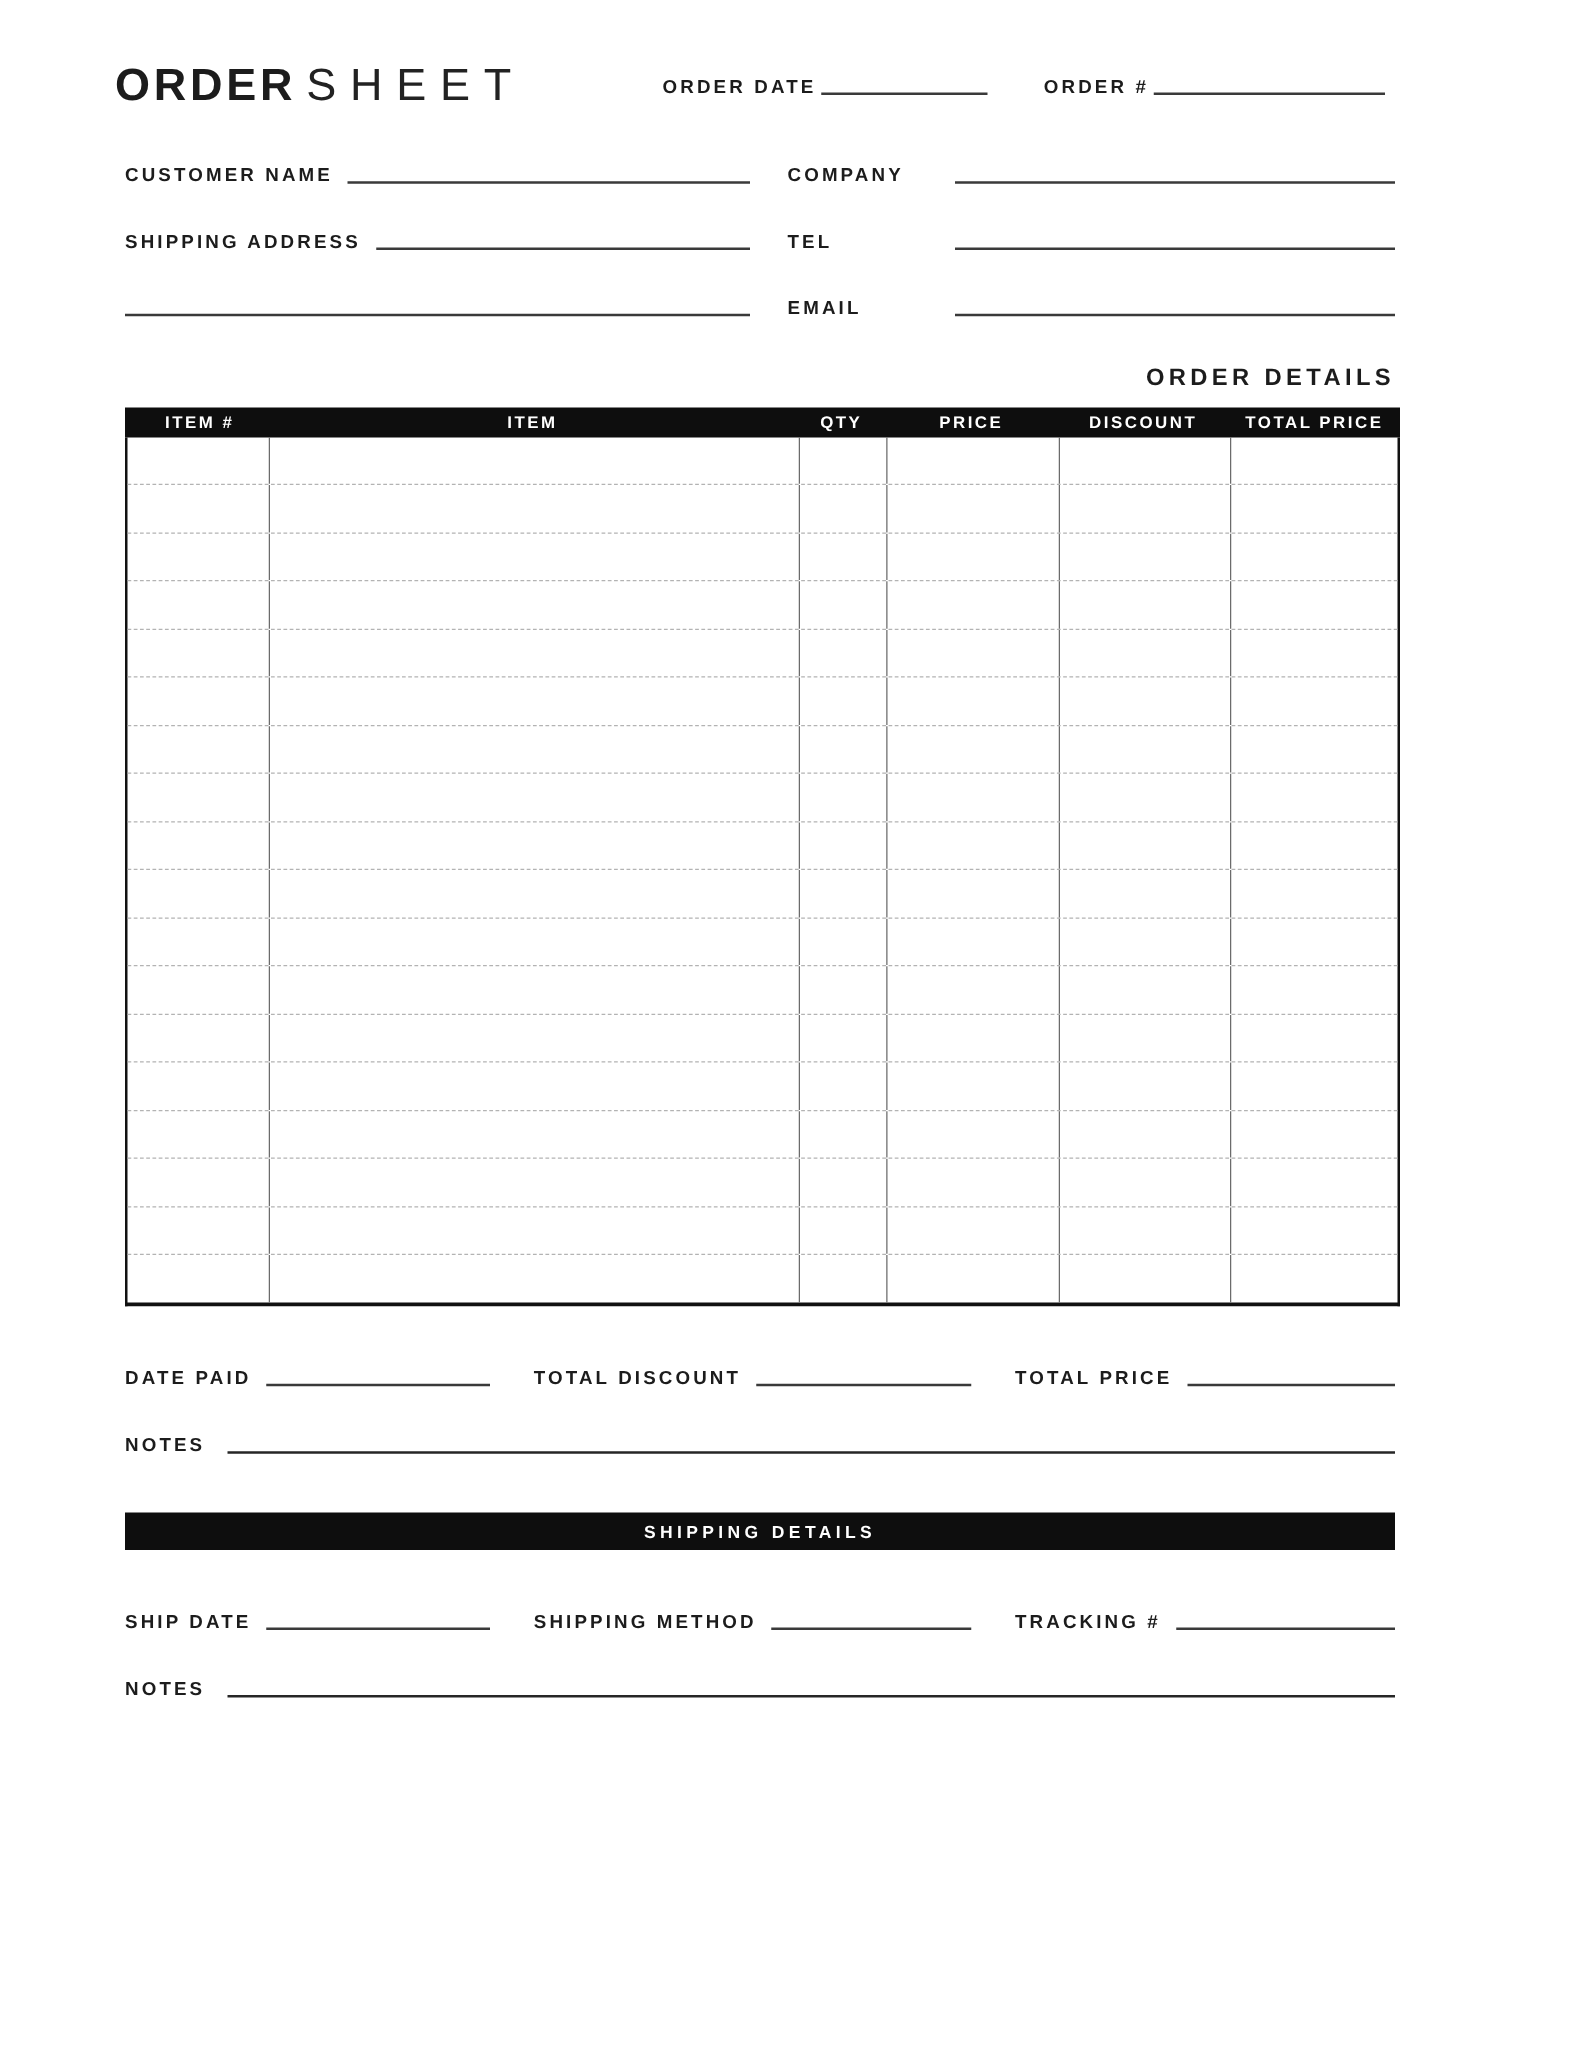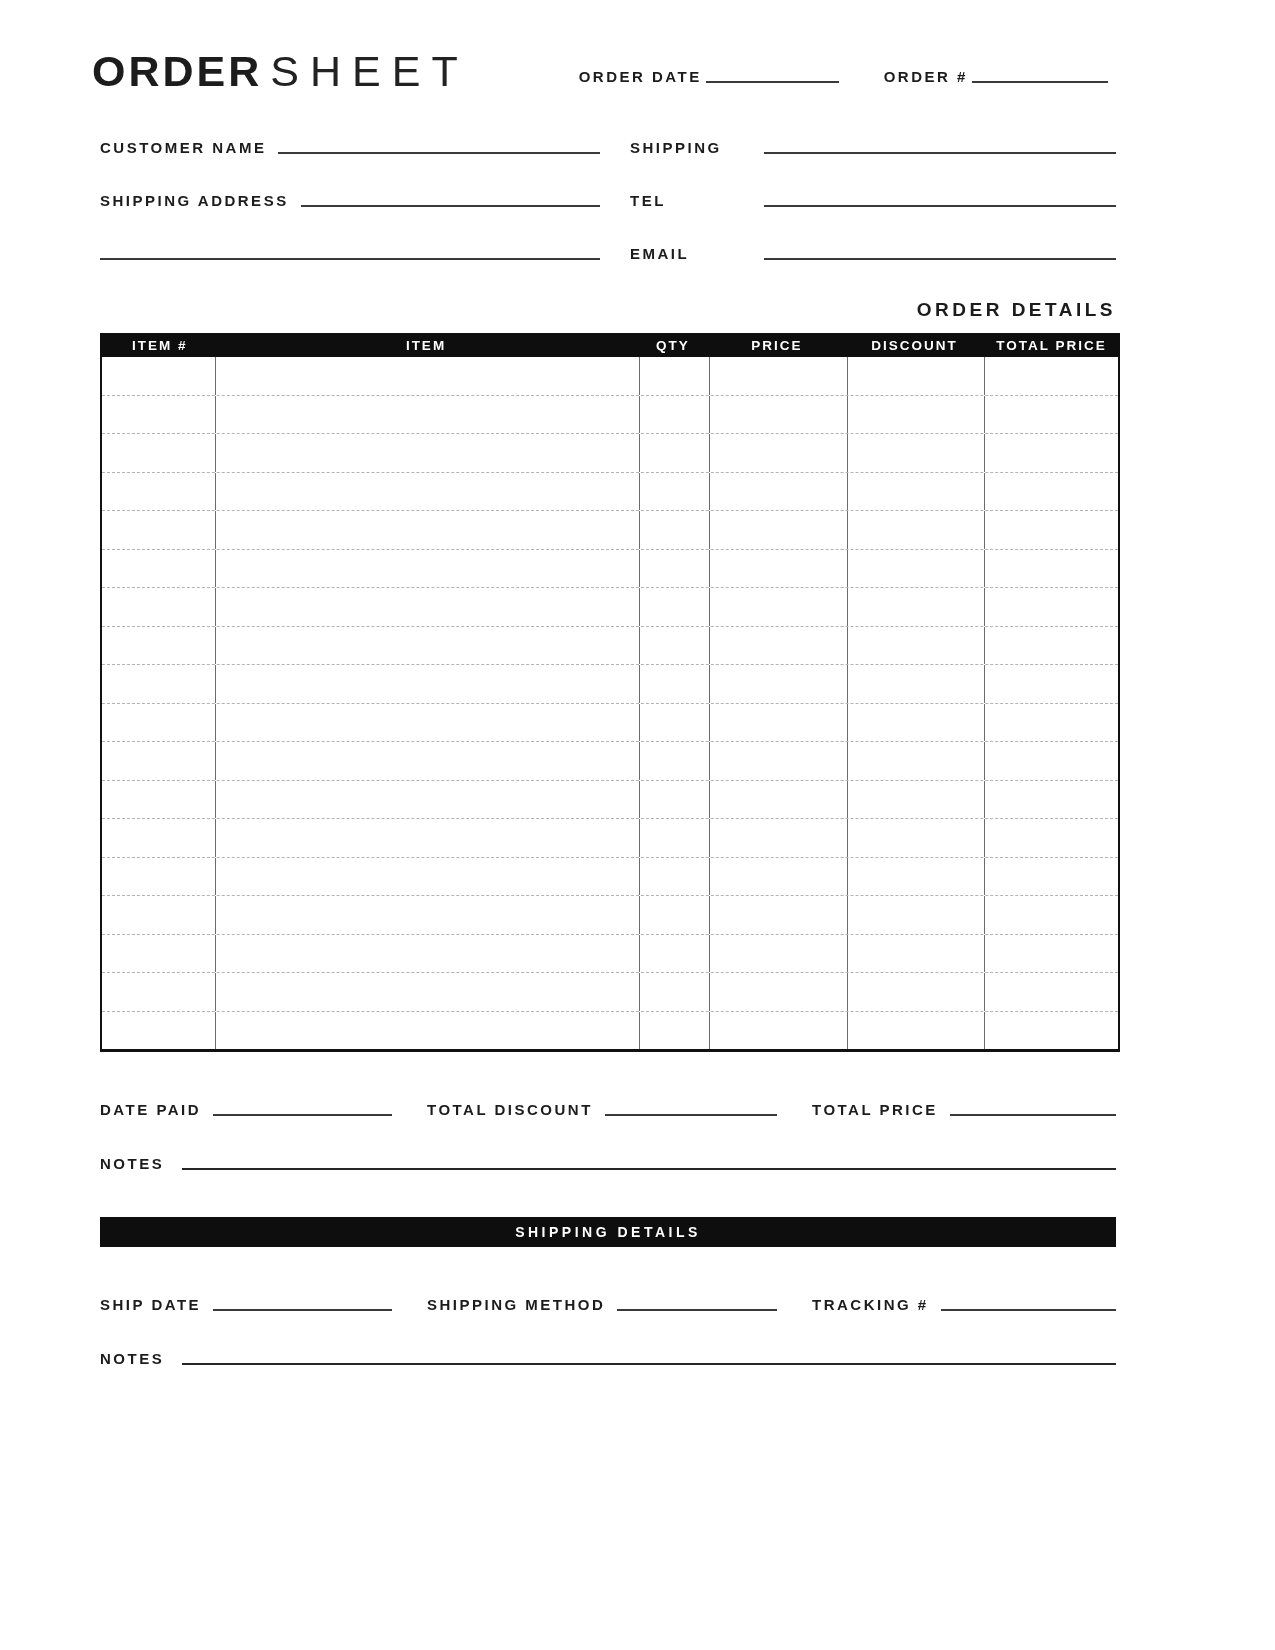--- a/index.html
+++ b/index.html
@@ -14,21 +14,21 @@
   *{box-sizing:border-box;}
   html,body{margin:0;padding:0;background:#ffffff;}
   .page{
     width:1275px;height:1650px;position:relative;background:#ffffff;overflow:hidden;
     font-family:"Liberation Sans", sans-serif;color:var(--text);
   }
   .content{position:absolute;left:100px;top:0;width:1016px;}
 
   
   .top-header{display:flex;align-items:flex-end;padding-top:48px;}
-  .title{margin:0 0 0 -8px;font-size:43px;line-height:1.1;white-space:nowrap;letter-spacing:2px;}
+  .title{margin:0 0 0 -8px;font-size:36px;line-height:1.1;white-space:nowrap;letter-spacing:2px;}
   .title .t-bold{font-weight:bold;letter-spacing:3px;}
   .title .t-light{font-weight:normal;letter-spacing:11px;margin-left:8px;color:#222;}
   .header-fields{display:flex;flex:1;align-items:flex-end;margin-left:110px;gap:45px;padding-bottom:9px;padding-right:8px;}
   .hfield{display:flex;align-items:flex-end;gap:4px;}
   .hfield.order-date{flex:0 0 260px;}
   .hfield.order-number{flex:1;}
   .label{font-weight:bold;font-size:15px;letter-spacing:2.5px;white-space:nowrap;line-height:18px;}
   .fill-line{flex:1;border-bottom:2px solid var(--line);margin-bottom:3px;min-width:30px;}
 
   
@@ -96,21 +96,21 @@
       </div>
     </div>
 
 
     <div class="fields-grid">
       <div class="fcell left">
         <span class="label">CUSTOMER NAME</span>
         <span class="fill-line"></span>
       </div>
       <div class="fcell right">
-        <span class="label">SHIPPING</span>
+        <span class="label">COMPANY</span>
         <span class="fill-line"></span>
       </div>
 
       <div class="fcell left">
         <span class="label">SHIPPING ADDRESS</span>
         <span class="fill-line"></span>
       </div>
       <div class="fcell right">
         <span class="label">TEL</span>
         <span class="fill-line"></span>

